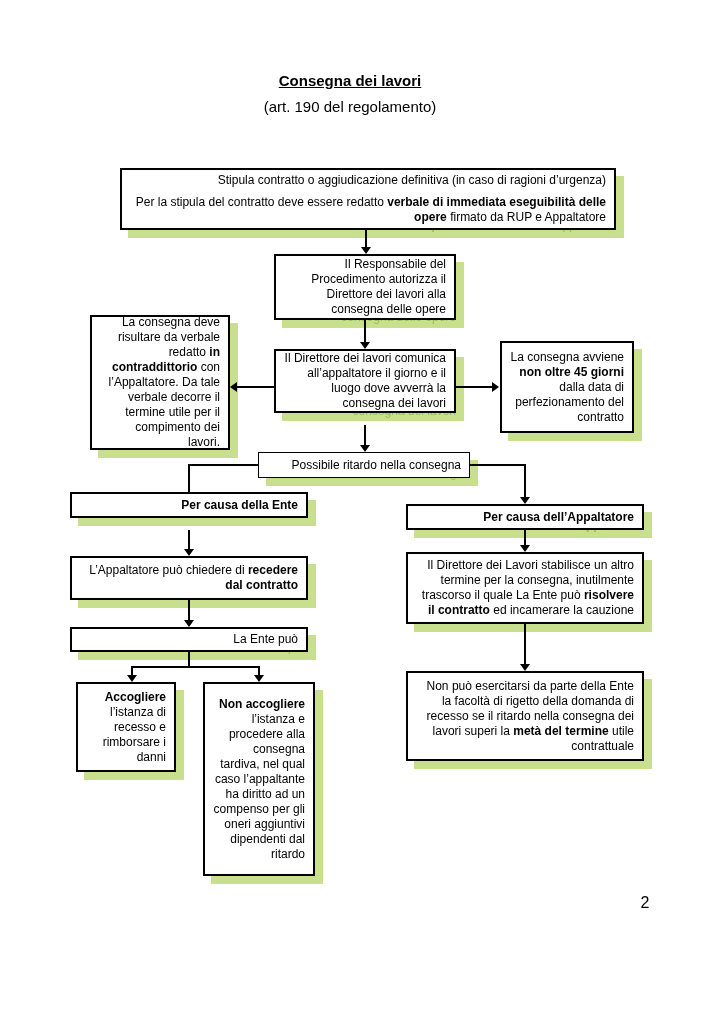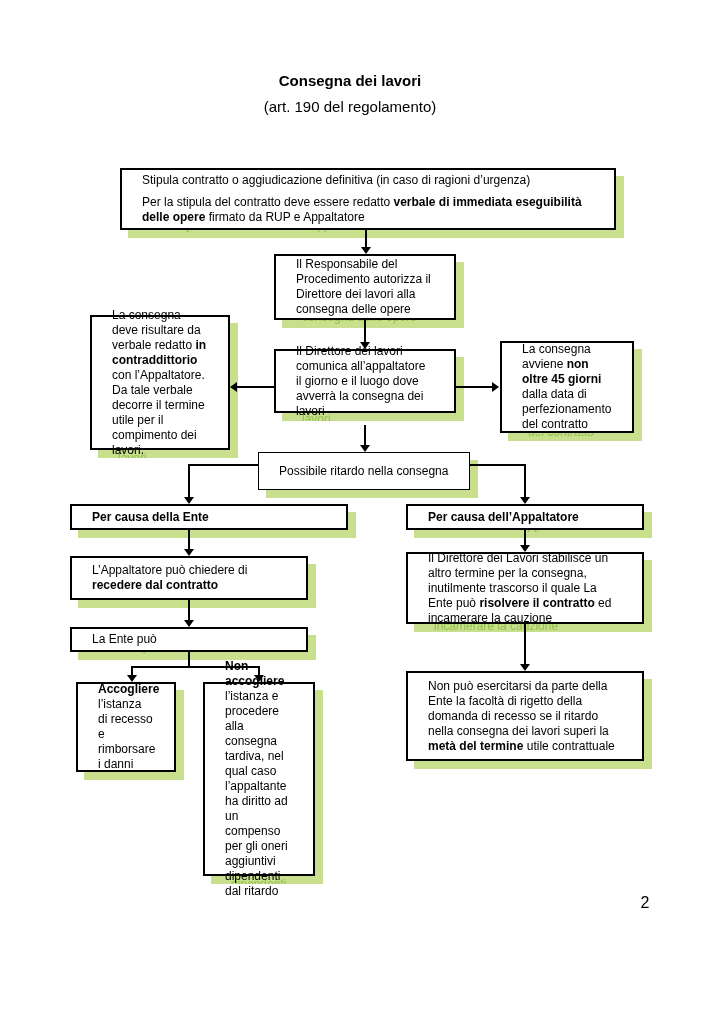--- a/index.html
+++ b/index.html
@@ -1,29 +1,29 @@
 <!DOCTYPE html>
 <html style="--shadow: #c8df8e; --ghost: #93c24e;"><head>
 <meta charset="utf-8">
 <style>
   html,body{margin:0;padding:0;background:#fff}
   body{width:724px;height:1024px;position:relative;font-family:"Liberation Sans",sans-serif;color:#000;overflow:hidden}
   .page{position:absolute;inset:0;background:#fff}
 
   .title-wrap{position:absolute;top:72px;left:0;width:700px;text-align:center}
-  .doc-title{font-size:15px;font-weight:bold;margin:0}
+  .doc-title{font-size:15px;font-weight:bold;text-decoration:underline;margin:0}
   .doc-subtitle{font-size:15px;margin:9px 0 0 0}
 
   .node{position:absolute}
   .node .shadow{position:absolute;left:8px;top:8px;width:100%;height:100%;background:var(--shadow,#c8df8e);
     display:flex;align-items:center;justify-content:center;overflow:hidden;box-sizing:border-box}
   .node .box{position:absolute;inset:0;background:#fff;border:2px solid #000;
     display:flex;align-items:center;justify-content:center;box-sizing:border-box;z-index:1}
   .node.thin .box{border-width:1px}
-  .txt{width:100%;text-align:left;font-size:12px;line-height:15px;padding:2px 20px;box-sizing:border-box}
+  .txt{width:100%;text-align:right;font-size:12px;line-height:15px;padding:2px 8px;box-sizing:border-box}
   .txt .p + .p{margin-top:7px}
   .ghost{color:var(--ghost,#93c24e)}
 
   .ln{position:absolute;background:#000}
   .vl{width:2px}
   .hl{height:2px}
   .ah{position:absolute;width:0;height:0}
   .ah.down{border-left:5px solid transparent;border-right:5px solid transparent;border-top:7px solid #000}
   .ah.left{border-top:5px solid transparent;border-bottom:5px solid transparent;border-right:7px solid #000}
   .ah.right{border-top:5px solid transparent;border-bottom:5px solid transparent;border-left:7px solid #000}
@@ -103,34 +103,34 @@
             <div class="p"><span>La consegna avviene </span><b>non oltre 45 giorni</b><span> dalla data di perfezionamento del contratto</span></div>
           </div>
         </div>
       <div class="box">
           <div class="txt">
             <div class="p"><span>La consegna avviene </span><b>non oltre 45 giorni</b><span> dalla data di perfezionamento del contratto</span></div>
           </div>
         </div>
     </div>
 
-    <div class="node thin" style="left:258px;top:452px;width:212px;height:38px">
+    <div class="node thin" style="left:258px;top:452px;width:212px;height:26px">
       <div class="shadow">
           <div class="txt ghost">
             <div class="p"><span>Possibile ritardo nella consegna</span></div>
           </div>
         </div>
       <div class="box">
           <div class="txt">
             <div class="p"><span>Possibile ritardo nella consegna</span></div>
           </div>
         </div>
     </div>
 
-    <div class="node" style="left:70px;top:504px;width:278px;height:26px">
+    <div class="node" style="left:70px;top:492px;width:238px;height:26px">
       <div class="shadow">
           <div class="txt ghost">
             <div class="p"><b>Per causa della Ente</b></div>
           </div>
         </div>
       <div class="box">
           <div class="txt">
             <div class="p"><b>Per causa della Ente</b></div>
           </div>
         </div>

